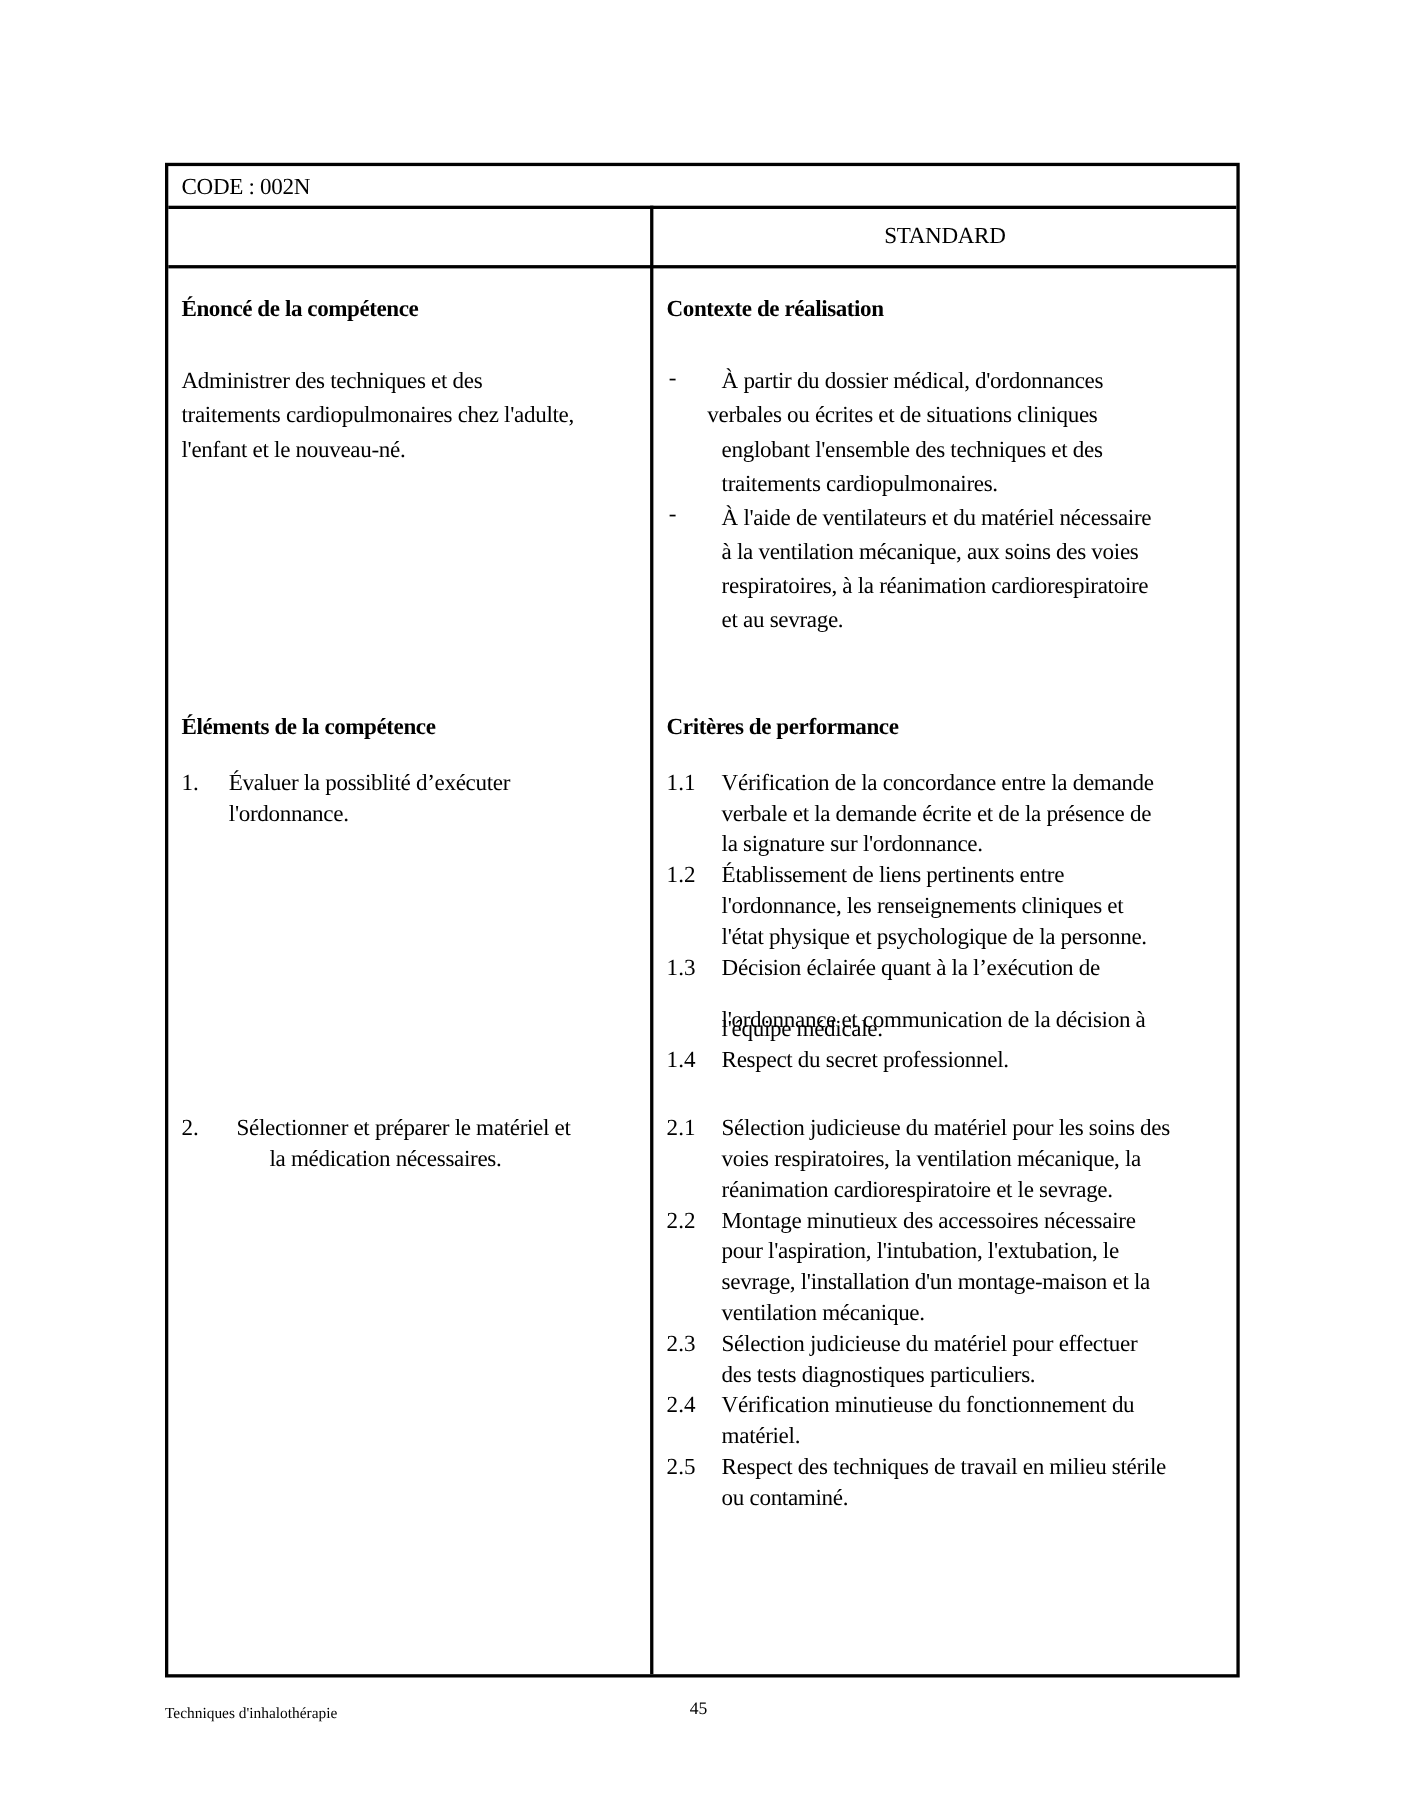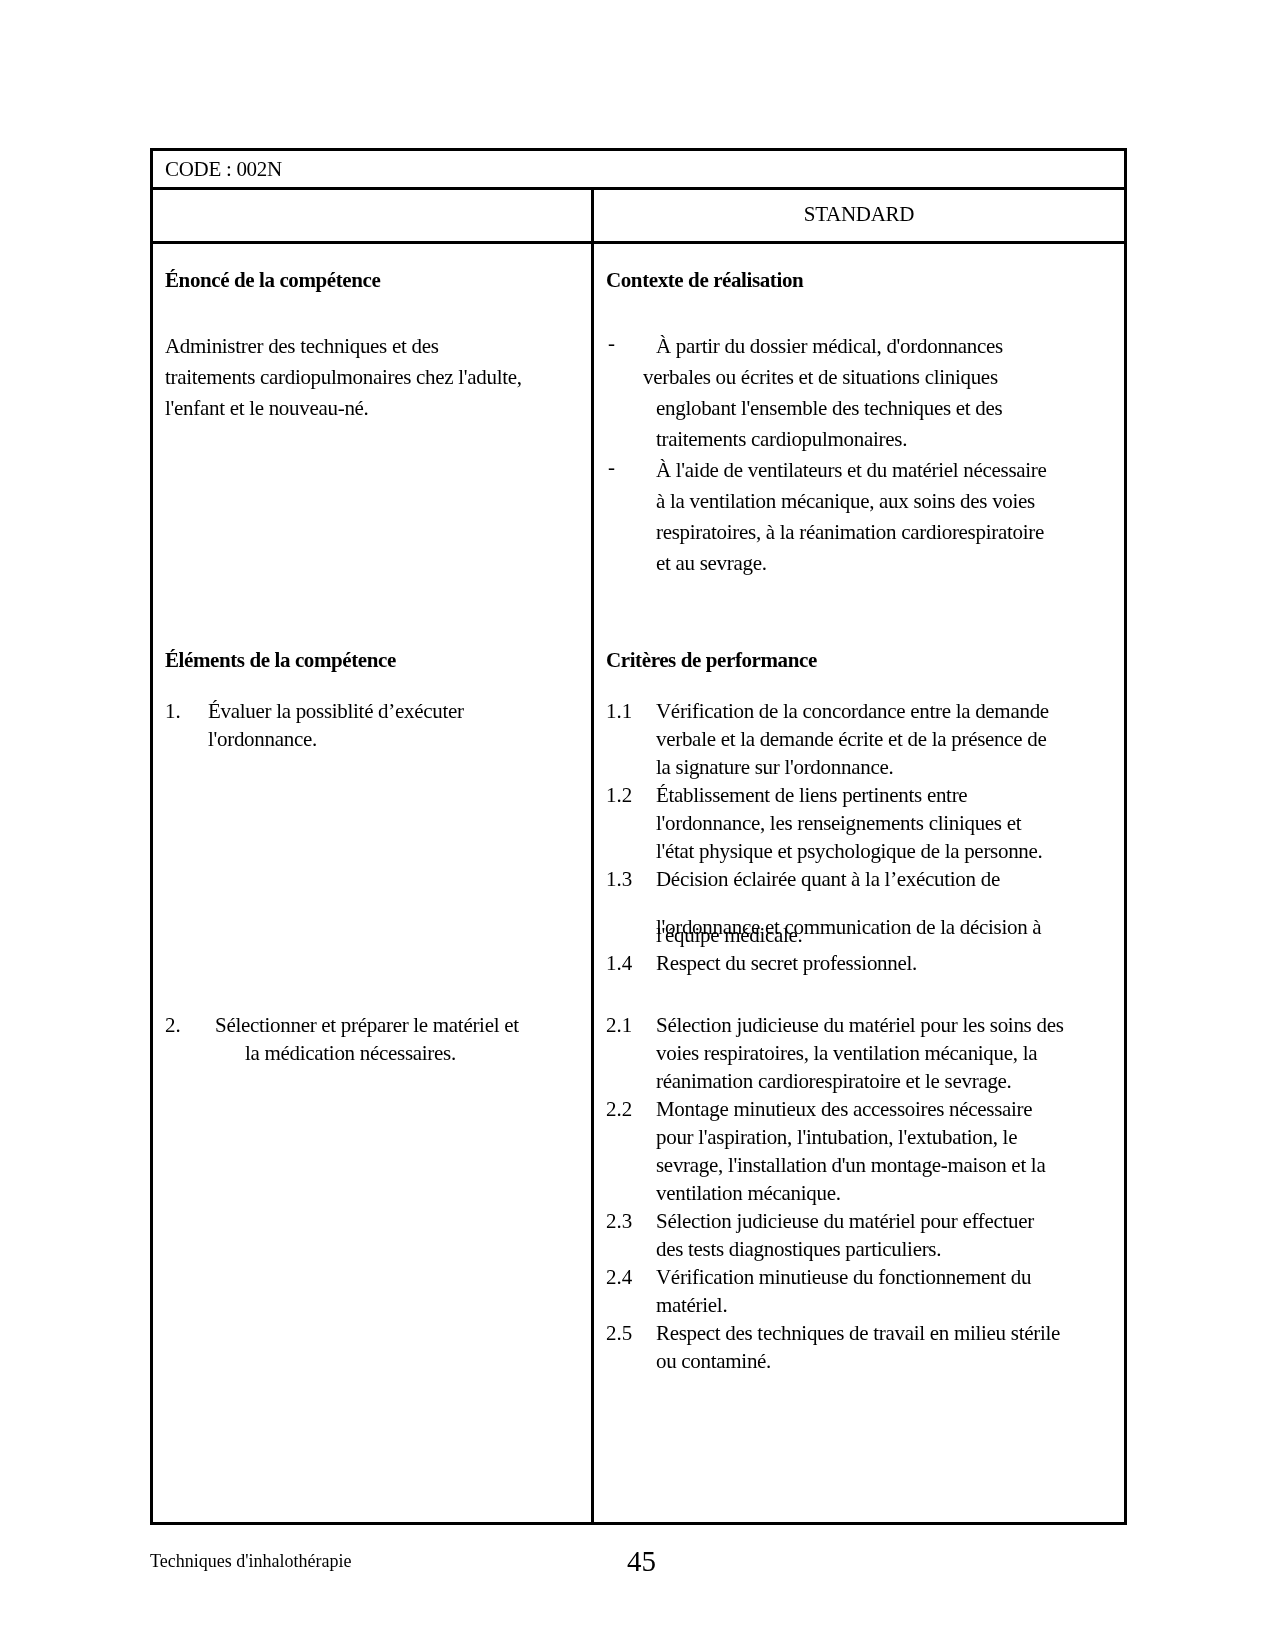--- a/index.html
+++ b/index.html
@@ -5,21 +5,21 @@
   html, body { margin:0; padding:0; background:#ffffff; }
   body { width:1275px; height:1650px; position:relative; font-family:"DejaVu Serif","Liberation Serif",serif; color:#000; overflow:hidden; }
   .serif { font-family:"Liberation Serif","DejaVu Serif",serif; }
   .tbl { position:absolute; left:150px; top:148px; width:977px; height:1377px; border:3px solid #000; box-sizing:border-box; }
   .hline { position:absolute; left:0; right:0; height:3px; background:#000; }
   .vline { position:absolute; width:3px; background:#000; }
   .t { position:absolute; font-size:21px; line-height:31px; white-space:nowrap; letter-spacing:-0.3px; }
   .h { position:absolute; font-size:21px; font-weight:bold; white-space:nowrap; letter-spacing:-0.4px; }
   .num { position:absolute; font-size:21px; }
   .crit { font-size:21px; line-height:28px; }
-  .footer { position:absolute; font-size:18px; white-space:nowrap; }
+  .footer { position:absolute; font-size:14px; white-space:nowrap; }
 </style>
 </head>
 <body>
 
 <div class="tbl serif">
 
   <div class="t" style="left:12px; top:0px; line-height:36px;">CODE : 002N</div>
   <div class="hline" style="top:36px;"></div>
 
   <div class="t" style="left:441px; width:530px; top:48px; text-align:center;">STANDARD</div>
@@ -112,13 +112,13 @@
     <div class="t crit" style="left:503px; top:1140px;">matériel.</div>
   </div>
   <div>
     <div class="num" style="left:453px; top:1170px;">2.5</div>
     <div class="t crit" style="left:503px; top:1168px;">Respect des techniques de travail en milieu stérile</div>
     <div class="t crit" style="left:503px; top:1196px;">ou contaminé.</div>
   </div>
 </div>
 
 <div class="footer serif" style="left:150px; top:1551px;">Techniques d'inhalothérapie</div>
-<div class="footer serif" style="left:627px; top:1545px; font-size:29px;">45</div>
+<div class="footer serif" style="left:627px; top:1545px; font-size:16px;">45</div>
 
 </body></html>

